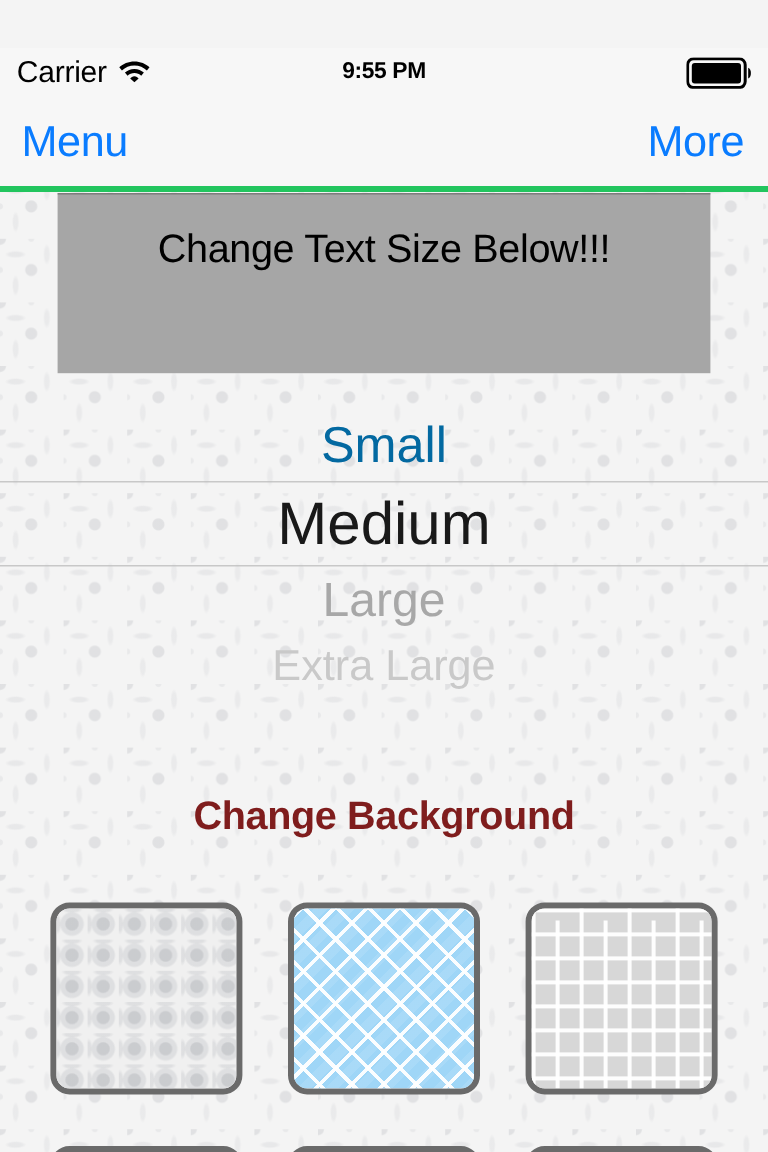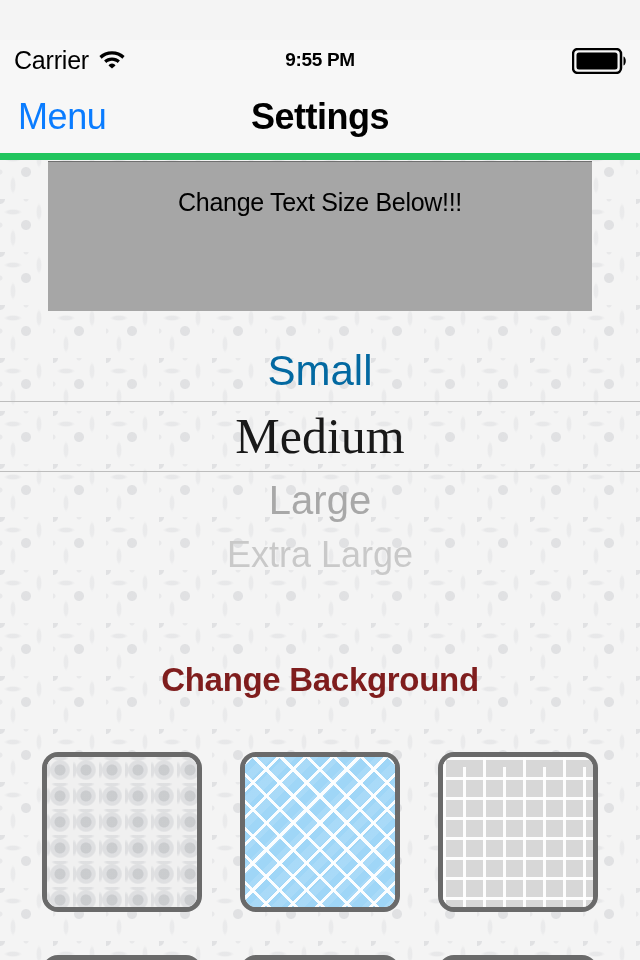--- a/index.html
+++ b/index.html
@@ -80,21 +80,21 @@
   }
   .battery-icon { display: block; }
 
   
   .nav-bar {
     position: absolute;
     top: 40px; left: 0;
     width: 640px;
     height: 80px;
     background: #f7f7f7;
-    border-bottom: 7px solid #22c55e;
+    border-bottom: 5px solid #22c55e;
     box-sizing: border-box;
     z-index: 20;
   }
   .nav-left, .nav-right {
     position: absolute;
     top: 50%;
     transform: translateY(-50%);
     font-size: 36px;
     color: #0a7cff;
     letter-spacing: -0.4px;
@@ -130,21 +130,21 @@
     width: 544px;
     height: 150px;
     background: #a6a6a6;
     border-top: 1px solid #6f6f6f;
     box-sizing: border-box;
   }
   .preview-text {
     display: block;
     text-align: center;
     padding-top: 26px;
-    font-size: 25px;
+    font-size: 33px;
     color: #000;
     letter-spacing: -0.3px;
   }
 
   
   .picker {
     position: absolute;
     left: 0;
     top: 180px;
     width: 640px;
@@ -152,21 +152,21 @@
   }
   .picker-row {
     position: absolute;
     left: 0;
     width: 640px;
     text-align: center;
     white-space: nowrap;
     cursor: pointer;
   }
   .picker-row.r0 { top: 0px;   height: 60px; line-height: 60px; font-size: 42px;  color: #0369a1; }
-  .picker-row.r1 { top: 61px;  height: 69px; line-height: 69px; font-size: 50px;  color: #191919; font-family: Liberation Serif, serif; }
+  .picker-row.r1 { top: 61px;  height: 69px; line-height: 69px; font-size: 50px;  color: #191919; }
   .picker-row.r2 { top: 130px; height: 58px; line-height: 58px; font-size: 40px;  color: #a8a8a8; }
   .picker-row.r3 { top: 188px; height: 52px; line-height: 52px; font-size: 36px;  color: #c9c9c9; }
   .picker-sep {
     position: absolute;
     left: 0;
     width: 640px;
     height: 1px;
     background: #bdbdbd;
   }
   .picker-sep.top { top: 60px; }
@@ -305,21 +305,21 @@
           <rect x="1" y="1" width="48" height="24" rx="5" ry="5" fill="none" stroke="#000" stroke-width="2.5"></rect>
           <rect x="4.5" y="4.5" width="41" height="17" rx="2.5" ry="2.5" fill="#000"></rect>
           <path d="M51.5 8.5 C54.5 9.3 54.5 16.7 51.5 17.5 Z" fill="#000"></path>
         </svg>
       </span>
     </div>
   </div>
 
   <div class="nav-bar">
     <div class="nav-left">Menu</div>
-    <div class="nav-title">Settings</div>
+    <div class="nav-right">More</div>
   </div>
 
   <div class="content">
 
     <div class="preview-box">
       <span class="preview-text">Change Text Size Below!!!</span>
     </div>
 
     <div class="picker">
       <div class="picker-row r0">Small</div>

